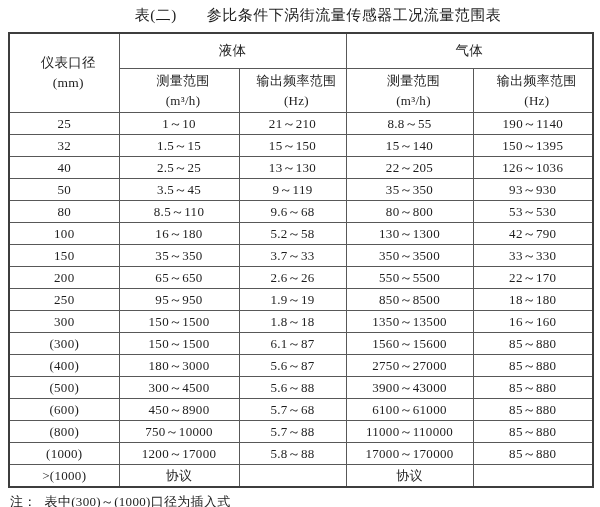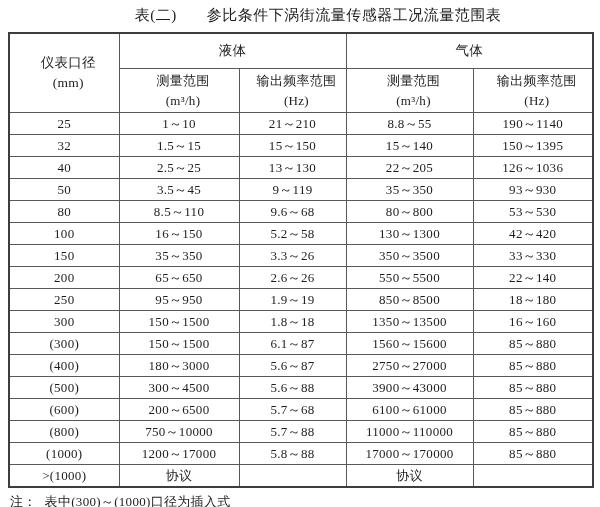--- a/index.html
+++ b/index.html
@@ -148,38 +148,38 @@
       </tr>
       <tr>
         <td>80</td>
         <td>8.5～110</td>
         <td>9.6～68</td>
         <td>80～800</td>
         <td>53～530</td>
       </tr>
       <tr>
         <td>100</td>
-        <td>16～150</td>
+        <td>16～180</td>
         <td>5.2～58</td>
         <td>130～1300</td>
-        <td>42～420</td>
+        <td>42～790</td>
       </tr>
       <tr>
         <td>150</td>
         <td>35～350</td>
-        <td>3.3～26</td>
+        <td>3.7～33</td>
         <td>350～3500</td>
         <td>33～330</td>
       </tr>
       <tr>
         <td>200</td>
         <td>65～650</td>
         <td>2.6～26</td>
         <td>550～5500</td>
-        <td>22～140</td>
+        <td>22～170</td>
       </tr>
       <tr>
         <td>250</td>
         <td>95～950</td>
         <td>1.9～19</td>
         <td>850～8500</td>
         <td>18～180</td>
       </tr>
       <tr>
         <td>300</td>
@@ -204,21 +204,21 @@
       </tr>
       <tr>
         <td>(500)</td>
         <td>300～4500</td>
         <td>5.6～88</td>
         <td>3900～43000</td>
         <td>85～880</td>
       </tr>
       <tr>
         <td>(600)</td>
-        <td>200～6500</td>
+        <td>450～8900</td>
         <td>5.7～68</td>
         <td>6100～61000</td>
         <td>85～880</td>
       </tr>
       <tr>
         <td>(800)</td>
         <td>750～10000</td>
         <td>5.7～88</td>
         <td>11000～110000</td>
         <td>85～880</td>

